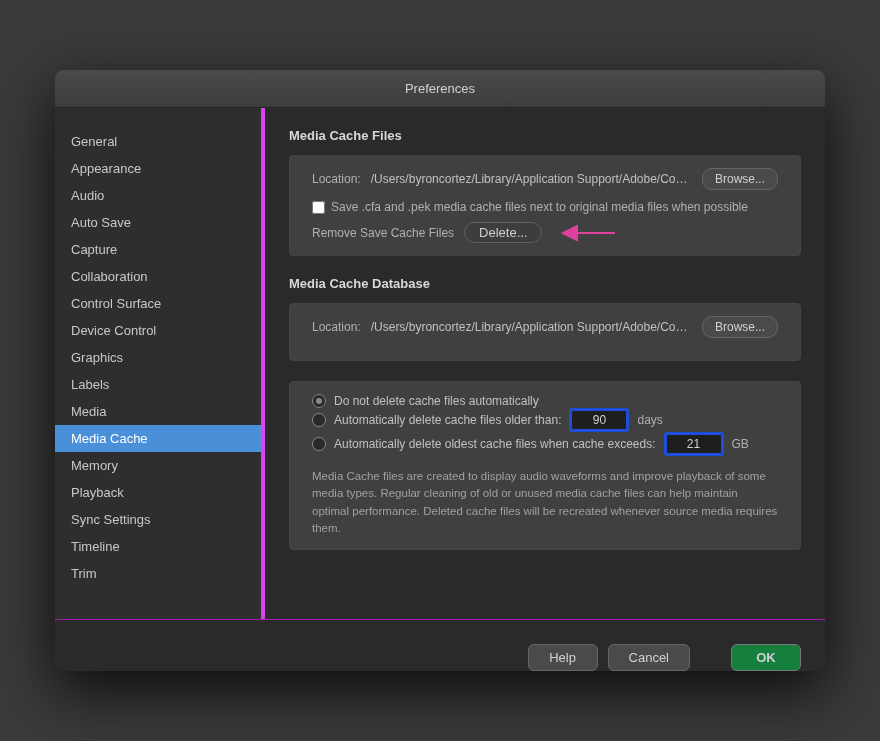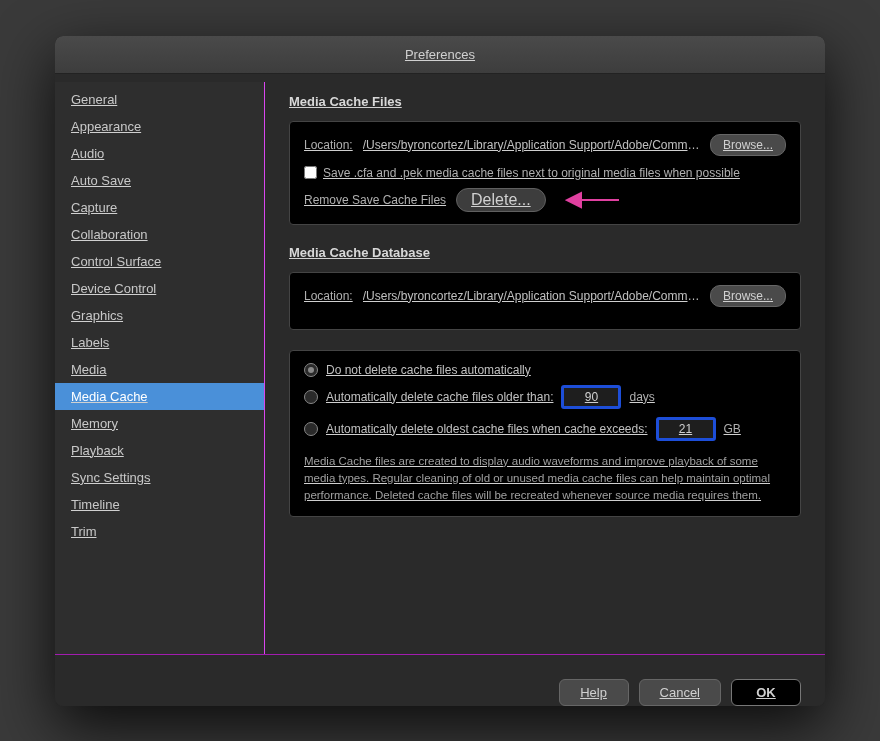--- a/index.html
+++ b/index.html
@@ -9,28 +9,27 @@
       height: 741px;
       display: flex;
       align-items: center;
       justify-content: center;
       font-family: -apple-system, BlinkMacSystemFont, "Helvetica Neue", Arial, sans-serif;
       font-size: 13px;
       color: #d0d0d0;
     }
     .dialog {
       width: 770px;
-      height: 670px;
+      height: 601px;
       background: #2a2a2a;
       border-radius: 8px;
       box-shadow: 0 20px 60px rgba(0,0,0,0.8);
       display: flex;
       flex-direction: column;
       overflow: hidden;
-      text-decoration: underline;
     }
     .titlebar {
       height: 38px;
       background: linear-gradient(to bottom, #4a4a4a, #3d3d3d);
       display: flex;
       align-items: center;
       justify-content: center;
       border-bottom: 1px solid #222;
       border-radius: 8px 8px 0 0;
       flex-shrink: 0;
@@ -41,25 +40,24 @@
       font-weight: 500;
     }
     .dialog-body {
       display: flex;
       flex: 1;
       overflow: hidden;
     }
     .sidebar {
       width: 210px;
       background: #2e2e2e;
-      border-right: 1px solid #d946ef;
-      padding: 4px 0;
+      border-right: 4px solid #d946ef;
+      padding: 20px 0;
       overflow-y: auto;
       flex-shrink: 0;
-      margin-top: 8px;
     }
     .sidebar-item {
       padding: 6px 16px;
       cursor: pointer;
       color: #c8c8c8;
       font-size: 13px;
       border-radius: 0;
       user-select: none;
     }
     .sidebar-item.active {
@@ -77,22 +75,22 @@
     }
     .section-title {
       font-size: 13px;
       font-weight: 600;
       color: #d8d8d8;
       margin-bottom: 12px;
     }
     .section-box {
       border: 1px solid #444;
       border-radius: 4px;
-      padding: 12px 14px;
-      background: #000000;
+      padding: 12px 22px;
+      background: #404040;
     }
     .location-row {
       display: flex;
       align-items: center;
       gap: 10px;
       margin-bottom: 10px;
     }
     .location-label {
       color: #b0b0b0;
       font-size: 12px;
@@ -133,31 +131,30 @@
     .remove-label {
       color: #b0b0b0;
       font-size: 12px;
     }
     .delete-btn {
       background: #3d3d3d;
       border: 1px solid #606060;
       border-radius: 12px;
       color: #d0d0d0;
       padding: 2px 14px;
-      font-size: 16px;
+      font-size: 13px;
       cursor: pointer;
     }
     .arrow-svg {
       width: 70px;
       height: 20px;
     }
     .radio-group {
       display: flex;
       flex-direction: column;
-      gap: 8px;
     }
     .radio-row {
       display: flex;
       align-items: center;
       gap: 8px;
     }
     .radio-label {
       color: #c0c0c0;
       font-size: 12px;
     }
@@ -197,23 +194,24 @@
       border: 1px solid #666;
       border-radius: 6px;
       color: #d0d0d0;
       padding: 5px 20px;
       font-size: 13px;
       cursor: pointer;
       min-width: 70px;
       text-align: center;
     }
     .footer-btn.primary {
-      background: #000000;
+      background: #15803d;
       border-color: #777;
       font-weight: 600;
+      margin-left: 31px;
     }
     .radio-dot {
       width: 14px;
       height: 14px;
       border-radius: 50%;
       border: 1.5px solid #888;
       background: #2a2a2a;
       display: inline-flex;
       align-items: center;
       justify-content: center;

